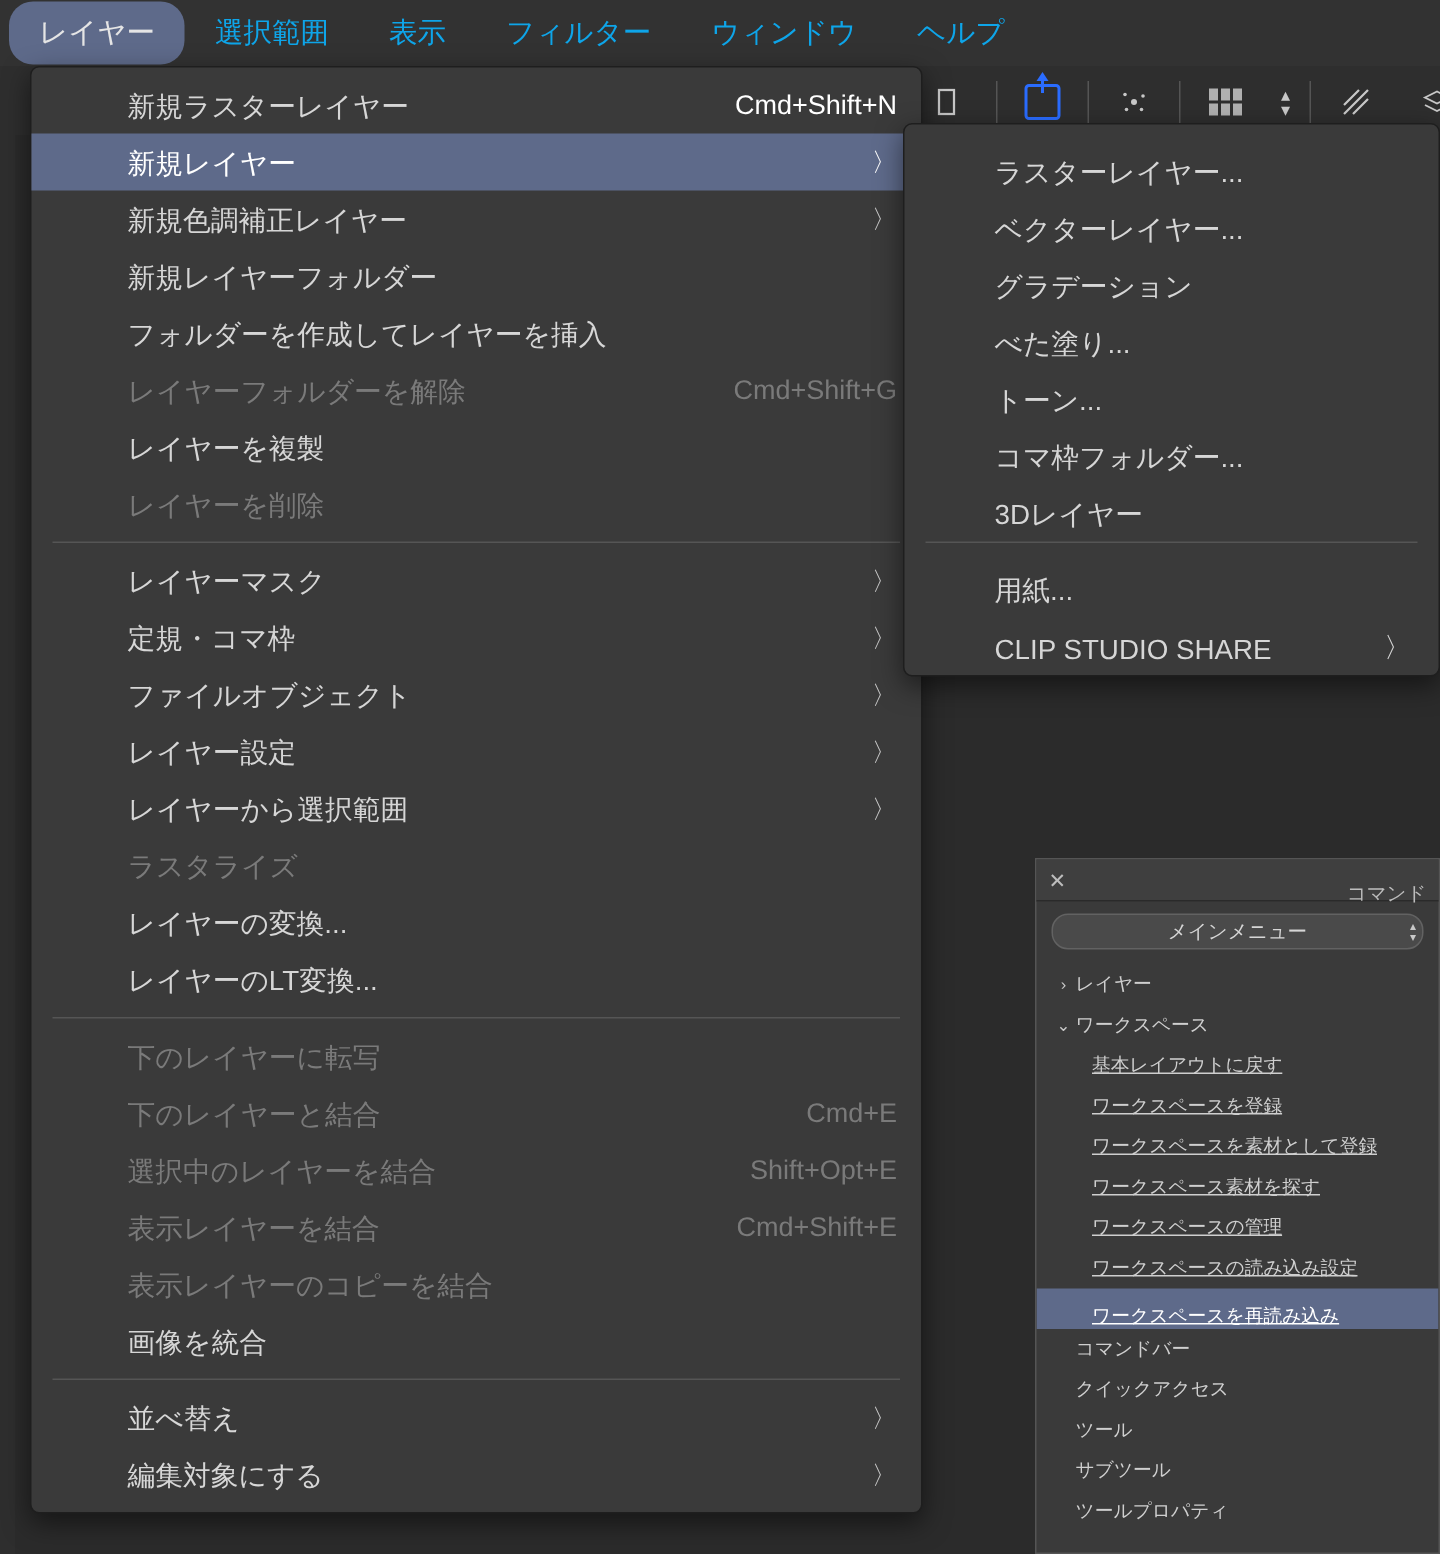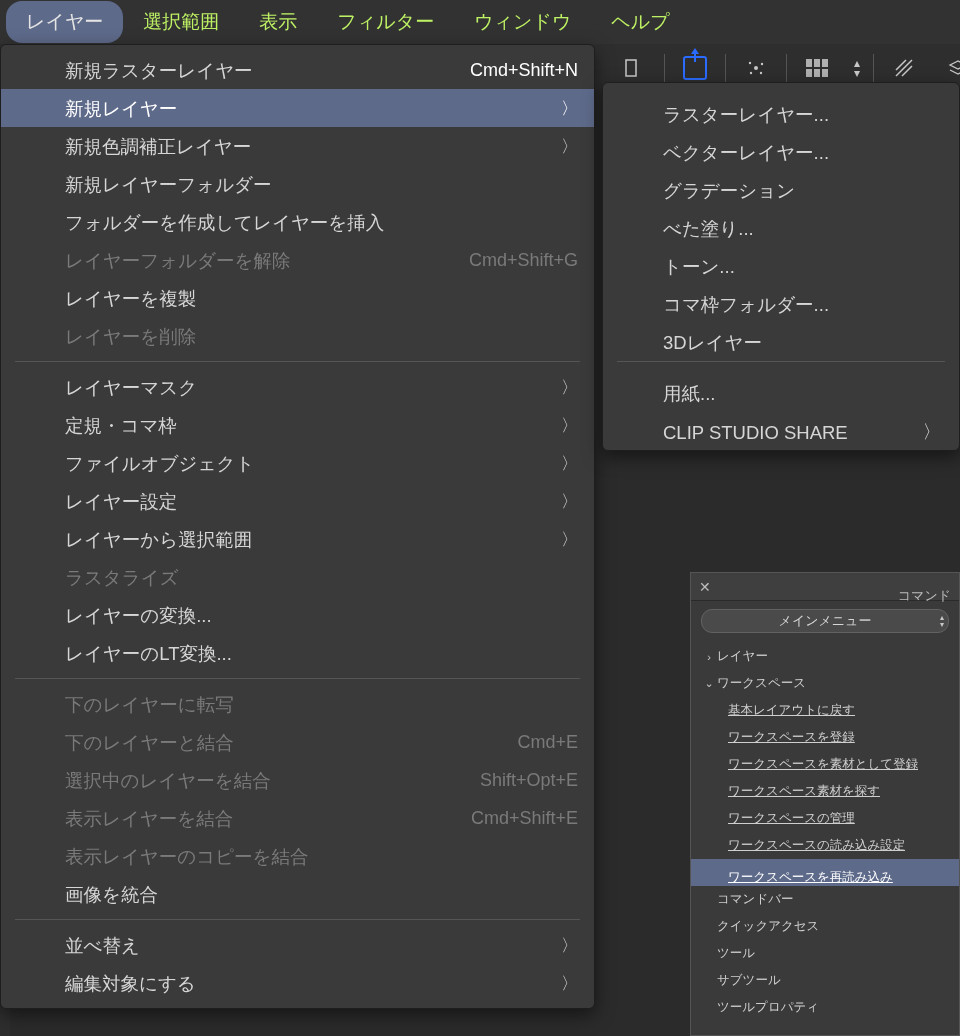--- a/index.html
+++ b/index.html
@@ -17,34 +17,34 @@
   .menubar {
     display: flex;
     align-items: center;
     height: 44px;
     background: #323232;
     padding: 0 6px;
     font-size: 19px;
   }
   .menubar .menu-item {
     padding: 8px 20px;
-    color: #bef264;
+    color: #0ea5e9;
     cursor: default;
   }
   .menubar .menu-item.active {
     background: #5e6a8a;
     border-radius: 16px;
     color: #e5e5e5;
   }
 
   
   .dropdown {
     position: absolute;
     top: 44px;
-    left: 0;
+    left: 20px;
     width: 595px;
     background: #3a3a3a;
     border: 1px solid #1e1e1e;
     border-radius: 6px;
     padding: 6px 0;
     box-shadow: 0 6px 18px rgba(0,0,0,0.5);
   }
   .dropdown .row {
     display: flex;
     align-items: center;

